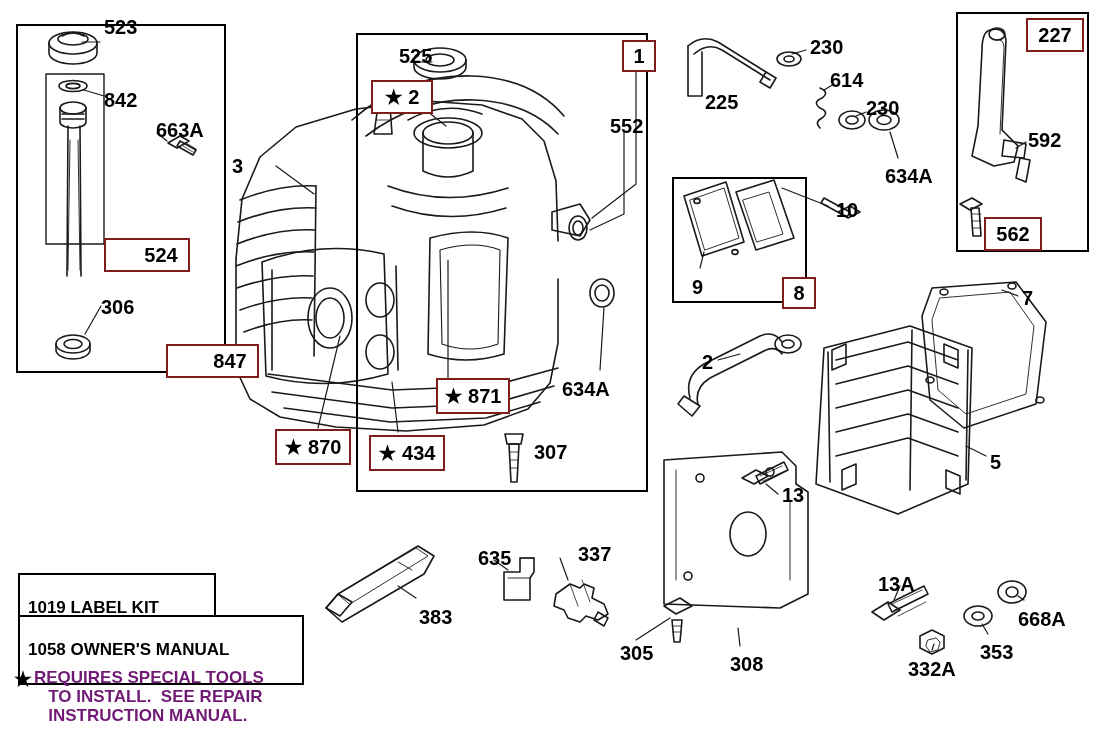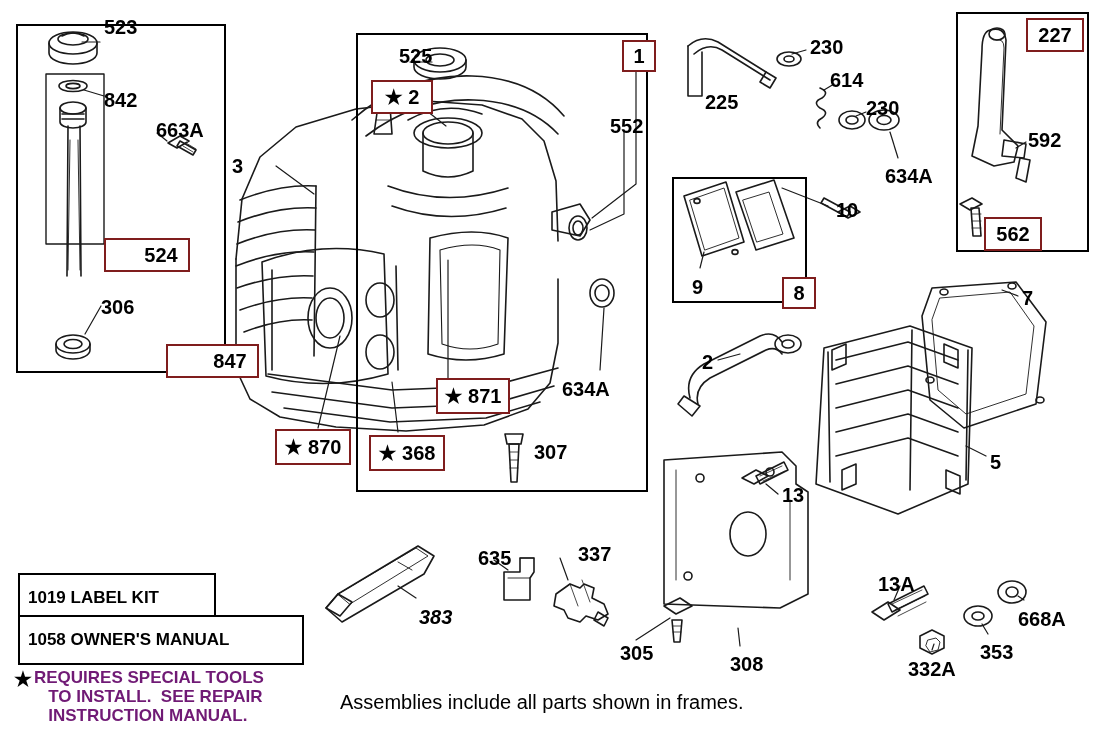--- a/index.html
+++ b/index.html
@@ -41,21 +41,21 @@
     position: absolute;
     border: 2px solid #000;
     background: transparent;
   }
   .legend-box {
     position: absolute;
     border: 2px solid #000;
     background: #fff;
     display: flex;
     align-items: center;
-    padding: 8px 8px;
+    padding: 18px 8px;
     font-weight: bold;
     font-size: 17px;
     white-space: nowrap;
   }
   .note {
     position: absolute;
     font-weight: bold;
     font-size: 17px;
     color: #701a75;
     line-height: 1.12;
@@ -332,21 +332,21 @@
   <div class="frame" style="left:356px; top:33px; width:288px; height:455px;"></div>
   <div class="frame" style="left:672px; top:177px; width:131px; height:122px;"></div>
   <div class="frame" style="left:956px; top:12px; width:129px; height:236px;"></div>
 
   <div class="boxed" style="left:622px; top:40px; width:30px; height:28px;">1</div>
   <div class="boxed" style="left:371px; top:80px; width:58px; height:30px;">★ 2</div>
   <div class="boxed" style="left:104px; top:238px; width:54px; height:30px;padding-left:28px;">524</div>
   <div class="boxed" style="left:166px; top:344px; width:54px; height:30px;padding-left:35px;">847</div>
   <div class="boxed" style="left:436px; top:378px; width:70px; height:32px;">★ 871</div>
   <div class="boxed" style="left:275px; top:429px; width:72px; height:32px;">★ 870</div>
-  <div class="boxed" style="left:369px; top:435px; width:72px; height:32px;">★ 368</div>
+  <div class="boxed" style="left:369px; top:435px; width:72px; height:32px;">★ 434</div>
   <div class="boxed" style="left:782px; top:277px; width:30px; height:28px;">8</div>
   <div class="boxed" style="left:1026px; top:18px; width:54px; height:30px;">227</div>
   <div class="boxed" style="left:984px; top:217px; width:54px; height:30px;">562</div>
 
   <div class="lbl lbl-num" style="left:104px; top:17px;">523</div>
   <div class="lbl lbl-num" style="left:104px; top:90px;">842</div>
   <div class="lbl lbl-num" style="left:156px; top:120px;">663A</div>
   <div class="lbl lbl-num" style="left:101px; top:297px;">306</div>
   <div class="lbl lbl-num" style="left:232px; top:156px;">3</div>
   <div class="lbl lbl-num" style="left:399px; top:46px;">525</div>
@@ -362,29 +362,28 @@
   <div class="lbl lbl-num" style="left:836px; top:200px;">10</div>
   <div class="lbl lbl-num" style="left:1028px; top:130px;">592</div>
   <div class="lbl lbl-num" style="left:1022px; top:288px;">7</div>
   <div class="lbl lbl-num" style="left:990px; top:452px;">5</div>
   <div class="lbl lbl-num" style="left:702px; top:352px;">2</div>
   <div class="lbl lbl-num" style="left:782px; top:485px;">13</div>
   <div class="lbl lbl-num" style="left:878px; top:574px;">13A</div>
   <div class="lbl lbl-num" style="left:908px; top:659px;">332A</div>
   <div class="lbl lbl-num" style="left:980px; top:642px;">353</div>
   <div class="lbl lbl-num" style="left:1018px; top:609px;">668A</div>
-  <div class="lbl lbl-num" style="left:419px; top:607px;font-style:italic;">383</div>
+  <div class="lbl lbl-num" style="left:419px; top:607px;">383</div>
   <div class="lbl lbl-num" style="left:478px; top:548px;">635</div>
   <div class="lbl lbl-num" style="left:546px; top:544px;margin-left:32px;">337</div>
   <div class="lbl lbl-num" style="left:620px; top:643px;">305</div>
   <div class="lbl lbl-num" style="left:730px; top:654px;">308</div>
 
   <div class="legend-box" style="left:18px; top:573px; width:178px; height:30px;">1019 LABEL KIT</div>
   <div class="legend-box" style="left:18px; top:615px; width:266px; height:30px;">1058 OWNER'S MANUAL</div>
 
   <div class="lbl star" style="left:14px; top:669px; font-size:20px;">★</div>
   <div class="note" style="left:34px; top:668px;">REQUIRES SPECIAL TOOLS
    TO INSTALL.  SEE REPAIR
    INSTRUCTION MANUAL.</div>
 
-  <div class="caption" style="left:340px; top:691px;">Assemblies include all parts shown in frames.</div>
 
 </div>
 
 </body></html>

